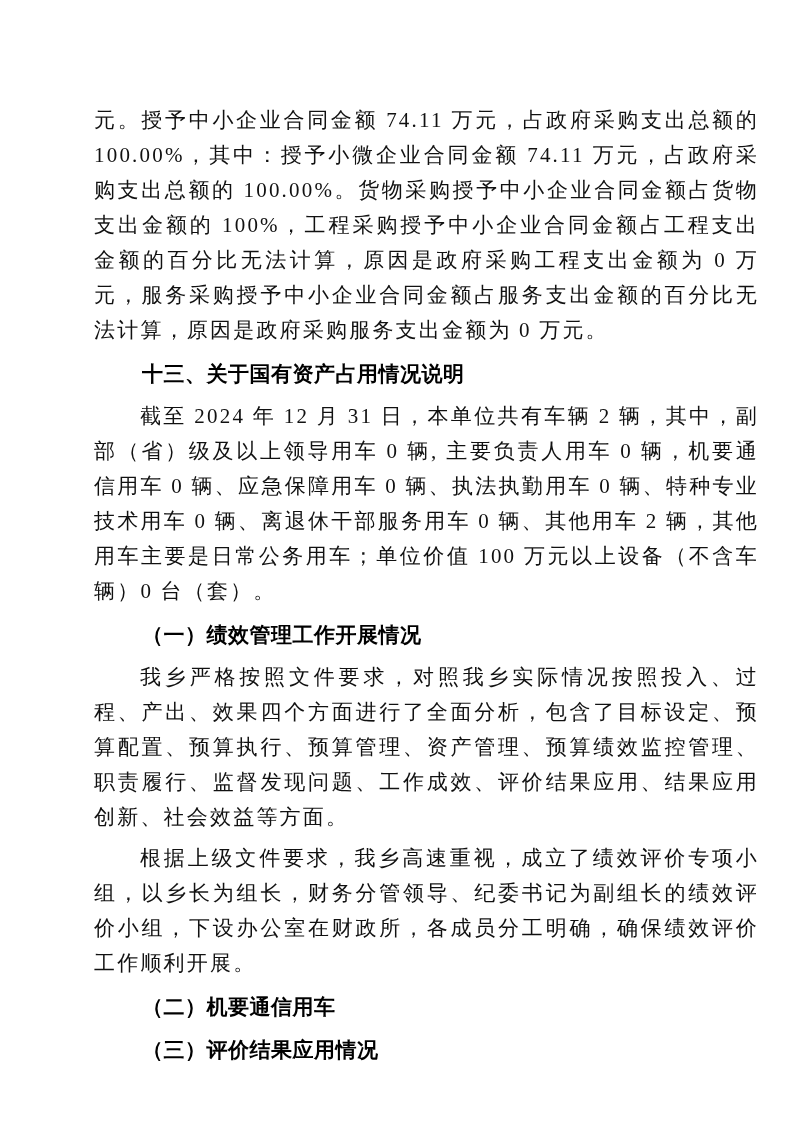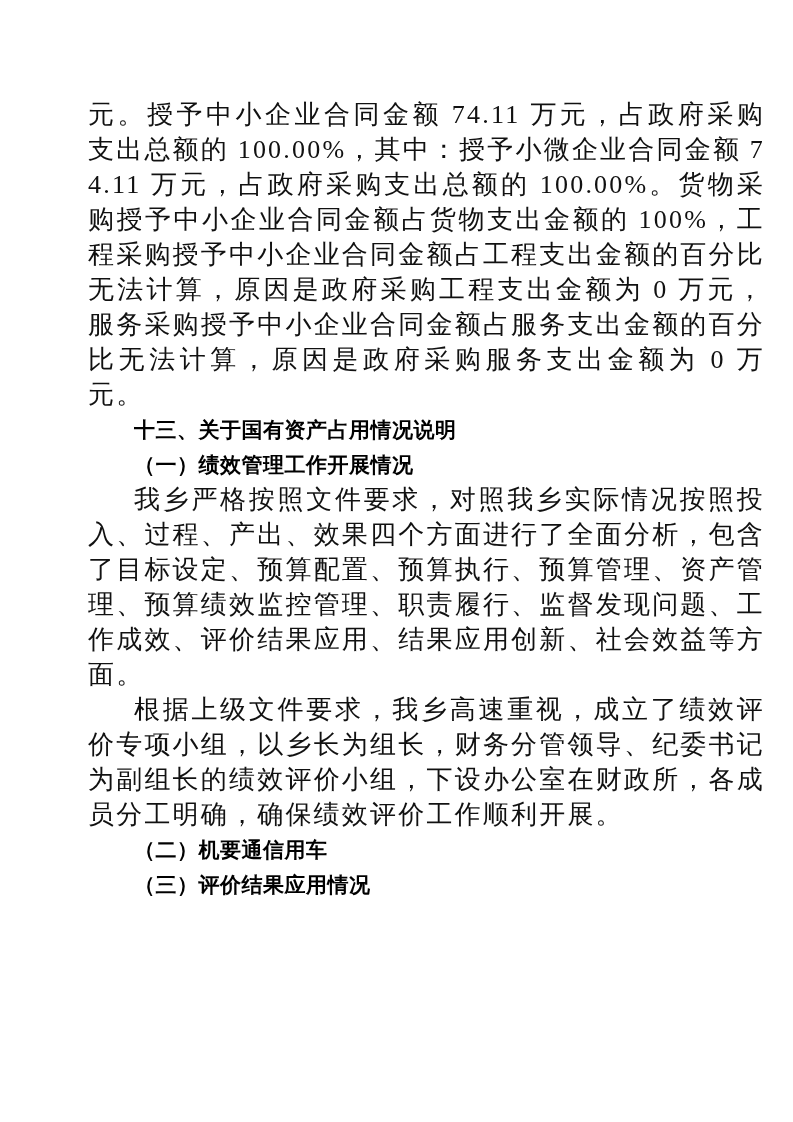--- a/index.html
+++ b/index.html
@@ -15,53 +15,54 @@
     overflow: hidden;
   }
   .doc-body {
     position: absolute;
     left: 88px;
     top: 97px;
     width: 677px;
     color: #111111;
   }
   .para {
-    margin: 0;
+    margin: 6px;
     font-family: "Liberation Serif", "DejaVu Serif", serif;
-    font-size: 26px;
+    font-size: 21px;
     line-height: 35px;
     letter-spacing: 2.2px;
     text-align: justify;
     text-indent: 46px;
     word-break: break-all;
   }
   .para-continuation {
     text-indent: 0;
   }
   .heading {
-    margin: 0;
+    margin: 8px;
     font-family: "Liberation Sans", "DejaVu Sans", sans-serif;
     font-weight: bold;
     font-size: 21px;
     line-height: 35px;
     letter-spacing: 0.5px;
     text-indent: 46px;
     color: #000000;
   }
 </style>
 </head>
 <body>
 
 <div class="page">
   <div class="doc-body">
 
     <p class="para para-continuation">元。授予中小企业合同金额 74.11 万元，占政府采购支出总额的 100.00%，其中：授予小微企业合同金额 74.11 万元，占政府采购支出总额的 100.00%。货物采购授予中小企业合同金额占货物支出金额的 100%，工程采购授予中小企业合同金额占工程支出金额的百分比无法计算，原因是政府采购工程支出金额为 0 万元，服务采购授予中小企业合同金额占服务支出金额的百分比无法计算，原因是政府采购服务支出金额为 0 万元。</p>
 
     <p class="heading">十三、关于国有资产占用情况说明</p>
 
+    <p class="para">截至 2024 年 12 月 31 日，本单位共有车辆 2 辆，其中，副部（省）级及以上领导用车 0 辆, 主要负责人用车 0 辆，机要通信用车 0 辆、应急保障用车 0 辆、执法执勤用车 0 辆、特种专业技术用车 0 辆、离退休干部服务用车 0 辆、其他用车 2 辆，其他用车主要是日常公务用车；单位价值 100 万元以上设备（不含车辆）0 台（套）。</p>
 
 
     <p class="heading">（一）绩效管理工作开展情况</p>
 
     <p class="para">我乡严格按照文件要求，对照我乡实际情况按照投入、过程、产出、效果四个方面进行了全面分析，包含了目标设定、预算配置、预算执行、预算管理、资产管理、预算绩效监控管理、职责履行、监督发现问题、工作成效、评价结果应用、结果应用创新、社会效益等方面。</p>
 
     <p class="para">根据上级文件要求，我乡高速重视，成立了绩效评价专项小组，以乡长为组长，财务分管领导、纪委书记为副组长的绩效评价小组，下设办公室在财政所，各成员分工明确，确保绩效评价工作顺利开展。</p>
 
     <p class="heading">（二）机要通信用车</p>
 

